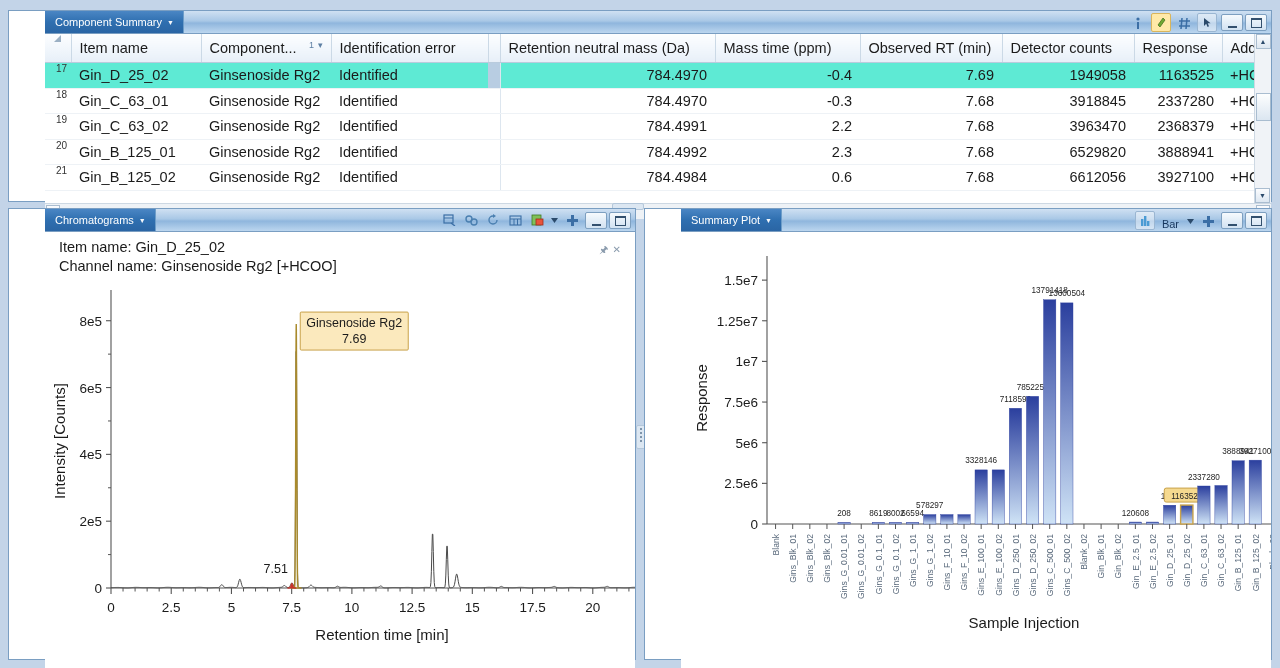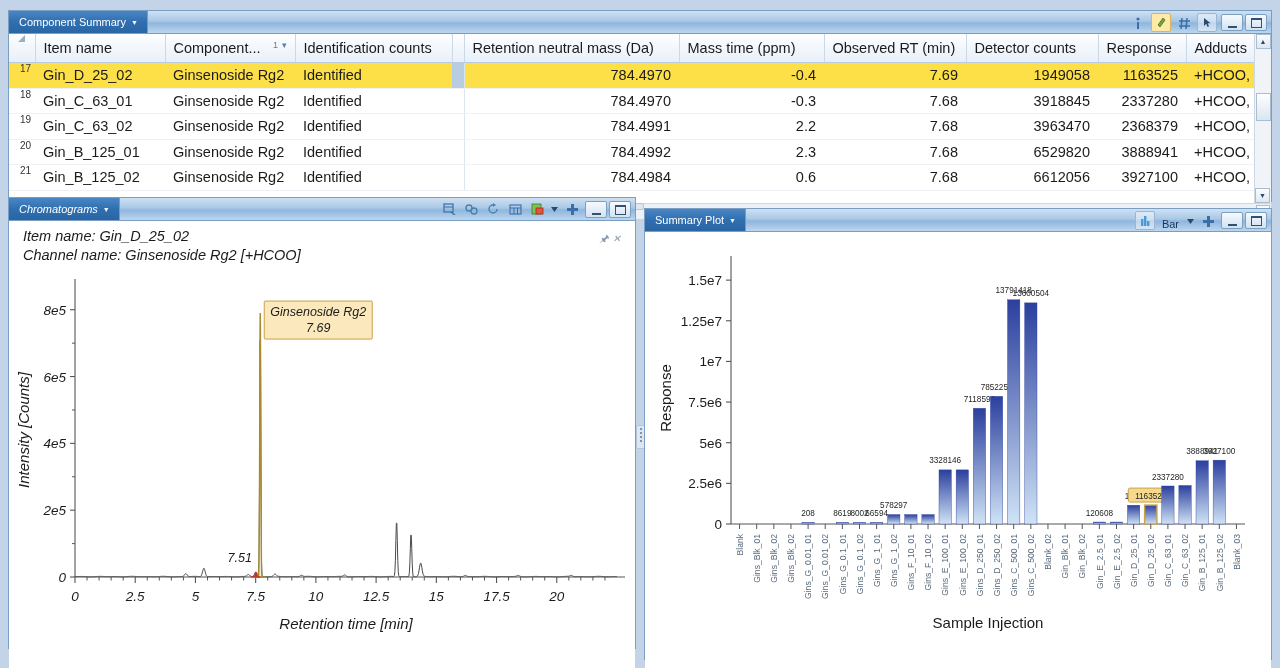--- a/index.html
+++ b/index.html
@@ -5,21 +5,21 @@
   html,body{margin:0;padding:0;}
   body{
     width:1280px;height:668px;overflow:hidden;
     font-family:"Liberation Sans", sans-serif;
     background:#c3d4e8;
     -webkit-font-smoothing:antialiased;
   }
   .app{position:relative;width:1280px;height:668px;}
 
   
-  .win{position:absolute;background:#fff;border:1px solid #7a9ec2;box-sizing:border-box;}
+  .win{position:absolute;background:#fff;border:1px solid #7a9ec2;box-sizing:border-box;padding-left:36px;}
   .win-title{
     height:22px;display:flex;align-items:center;
     background:linear-gradient(to bottom,#cfe0f2 0%,#a9c8e6 45%,#8fb6dd 55%,#bcd6ef 100%);
     border-bottom:1px solid #7a9ec2;
     position:relative;
   }
   .tab{
     height:22px;display:flex;align-items:center;gap:5px;
     padding:0 9px 0 10px;
     background:linear-gradient(to bottom,#4a86c4 0%,#2f6fb0 50%,#2a65a4 100%);
@@ -55,21 +55,21 @@
     border-right:1px solid #cbd9e6;border-bottom:1px solid #b9cbdd;
     white-space:nowrap;overflow:hidden;
   }
   table.grid td{
     height:24.5px;padding:0 8px;border-bottom:1px solid #eef2f6;
     white-space:nowrap;overflow:hidden;
   }
   .c-idx{width:26px;text-align:right;padding-right:4px !important;font-size:10px;color:#333;vertical-align:top;}
   th.c-idx{background:linear-gradient(to bottom,#fdfeff,#e7eff8);}
   .num{text-align:right;}
-  tr.sel td{background:#fde047;}
+  tr.sel td{background:#5eead4;}
   tr.sel td.gap{background:#b8cde2;}
   td.gap,th.gap{border-right:1px solid #dde6ef;}
   .colsort{font-size:9px;color:#5d7fa3;float:right;margin-left:4px;}
   .vscroll{
     position:absolute;right:0;top:0;width:16px;height:169px;background:#f0f3f7;
     border-left:1px solid #cdd8e3;display:flex;flex-direction:column;align-items:center;
   }
   .sbtn{width:15px;height:15px;background:linear-gradient(to bottom,#fbfcfe,#dde7f1);
         border:1px solid #aabdd0;box-sizing:border-box;display:flex;align-items:center;justify-content:center;
         font-size:7px;color:#2b4a6b;}
@@ -77,21 +77,21 @@
           border:1px solid #a9bdd0;margin-top:44px;}
   .hscroll{
     height:15px;background:#eef2f6;border-top:1px solid #cdd8e3;display:flex;align-items:center;
     justify-content:space-between;padding:0 1px;
   }
   .hsb{width:14px;height:13px;background:linear-gradient(to bottom,#fbfcfe,#dde7f1);
        border:1px solid #aabdd0;box-sizing:border-box;display:flex;align-items:center;justify-content:center;
        font-size:7px;color:#2b4a6b;}
 
   
-  #chromwin{left:8px;top:197px;width:628px;height:452px;font-style:italic;}
+  #chromwin{left:8px;top:208px;width:628px;height:452px;}
   #sumwin{left:644px;top:208px;width:628px;height:452px;}
   .plot-body{position:relative;height:548px;background:#fff;overflow:hidden;}
   .hdr-line{font-size:14.5px;color:#1b1b1b;padding-left:14px;line-height:19px;}
   .hdr-row{display:flex;justify-content:space-between;align-items:flex-start;padding:6px 14px 0 0;}
   .pin{font-size:10px;color:#8a9bad;padding-top:4px;}
   .pin span{margin-left:4px;}
 
   svg{display:block;}
   .axis-lbl{font-size:15px;fill:#1b1b1b;font-family:"Liberation Sans",sans-serif;}
   .tick-lbl{font-size:13.5px;fill:#1b1b1b;font-family:"Liberation Sans",sans-serif;}
@@ -182,21 +182,21 @@
               <svg width="10" height="10" viewBox="0 0 10 10">
                   <path d="M1 8 L8 8 L8 1 Z" fill="#9bb0c4"></path>
                 </svg>
             </th>
             <th>Item name</th>
             <th>
               <span>Component...</span>
               <span class="colsort">▾</span>
               <span class="colsort">1</span>
             </th>
-            <th>Identification counts</th>
+            <th>Identification error</th>
             <th class="gap"></th>
             <th class="num">Retention neutral mass (Da)</th>
             <th class="num">Mass time (ppm)</th>
             <th class="num">Observed RT (min)</th>
             <th class="num">Detector counts</th>
             <th class="num">Response</th>
             <th>Adducts</th>
           </tr>
         </thead>
         <tbody id="grid-body">

